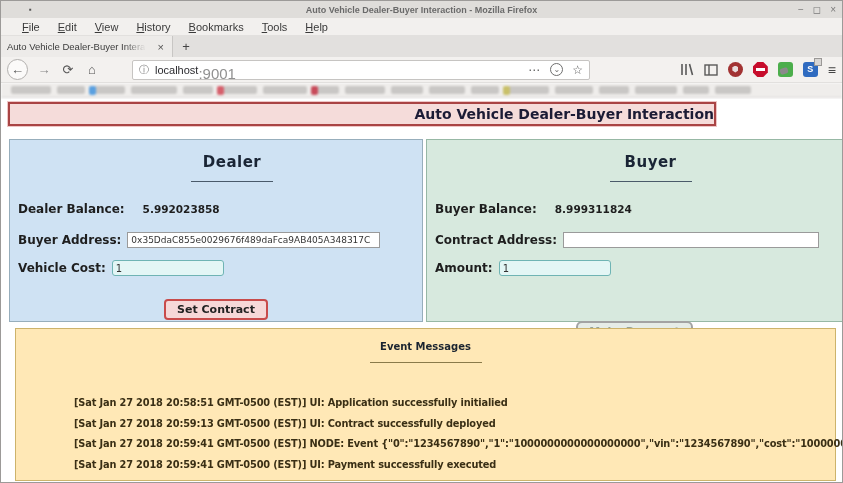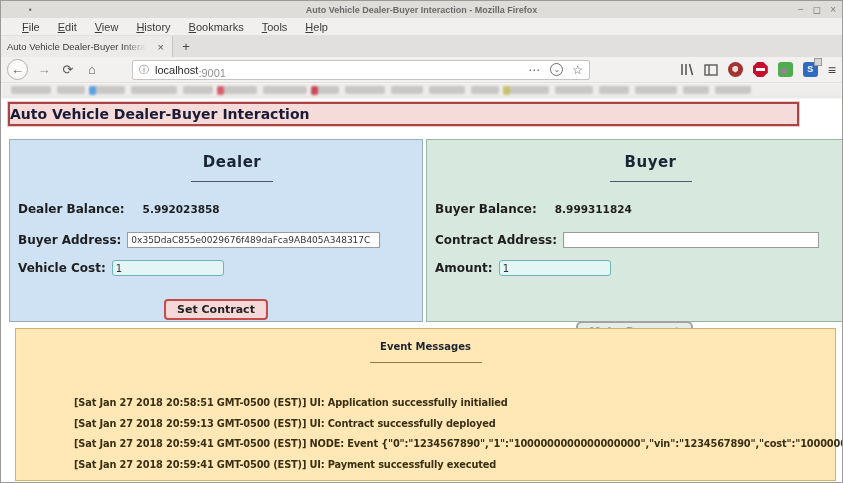--- a/index.html
+++ b/index.html
@@ -36,21 +36,21 @@
   .nav-btn { display:flex; align-items:center; justify-content:center;
              color:#555; font-size:13px; width:24px; height:22px; }
   .back-btn { width:21px; height:21px; border:1px solid #b2b0ae; border-radius:50%;
               background:#fbfaf9; font-size:13px; margin-right:4px; }
   .fwd { color:#8a8a8a; }
   .urlbar { height:20px; width:458px; margin-left:28px; background:#fff;
             border:1px solid #c6c4c2; border-radius:2px; display:flex;
             align-items:center; padding:0 6px; }
   .urlbar .info-icon { font-size:10px; color:#777; margin-right:6px; }
   .url-host { font-size:11px; color:#2a2a2e; }
-  .url-port { font-size:11px; color:#919191;margin-top:7px; }
+  .url-port { font-size:15px; color:#919191;margin-top:7px; }
   .url-right { margin-left:auto; display:flex; align-items:center; gap:9px; color:#5c5c5c; }
   .dots-icon { font-size:12px; letter-spacing:1px; }
   .pocket-icon { width:13px; height:13px; border:1.4px solid #6e6e6e; border-radius:50%;
                  display:flex; align-items:center; justify-content:center;
                  font-size:8px; color:#6e6e6e; }
   .star-icon { font-size:12px; color:#5c5c5c; }
   .toolbar-icons { margin-left:auto; display:flex; align-items:center; gap:10px; }
   .svg-icon svg { display:block; }
   .ext { width:15px; height:15px; border-radius:3px; position:relative; }
   .ext-red-circle { background:#a23333; border-radius:50%; }
@@ -70,23 +70,23 @@
 
   .bookmarksbar { height:15px; background:#efedeb; display:flex; align-items:center;
                   gap:6px; padding:0 10px; border-bottom:1px solid #d8d6d4;
                   filter:blur(0.8px); overflow:hidden; }
   .bm { height:8px; background:#c9c7c5; border-radius:2px; flex:none; display:flex; align-items:center; }
   .bm .dot { width:7px; height:9px; border-radius:2px; margin-left:-2px; }
 
   
   .content { position:absolute; top:98px; left:0; right:0; bottom:0; background:#fff; }
 
-  .banner { position:absolute; left:7px; top:3px; width:791px; height:24px;
+  .banner { position:absolute; left:7px; top:3px; width:708px; height:24px;
             background:#f5dcda; border:2px solid #a94444; box-shadow:0 0 0 1px #eec6c6;
-            display:flex; align-items:center; justify-content:flex-start; }
+            display:flex; align-items:center; justify-content:flex-end; }
   .banner-title { font-family:"DejaVu Sans", sans-serif; font-weight:bold;
                   font-size:14px; color:#1b1b35; }
 
   .panel { position:absolute; top:40px; height:183px;
            font-family:"DejaVu Sans", sans-serif;padding-left:32px; }
   .panel-dealer { left:8px; width:414px; background:#cfe2f3; border:1px solid #97aebc; }
   .panel-buyer { left:425px; width:417px; background:#d7e9de; border:1px solid #97b8a5; }
   .panel-heading { text-align:center; margin-top:13px; font-size:15px; font-weight:bold;
                    color:#1a2535; letter-spacing:0.5px; }
   .panel-hr { width:82px; border-top:1px solid #4a5a6a; margin:10px auto 0; }

